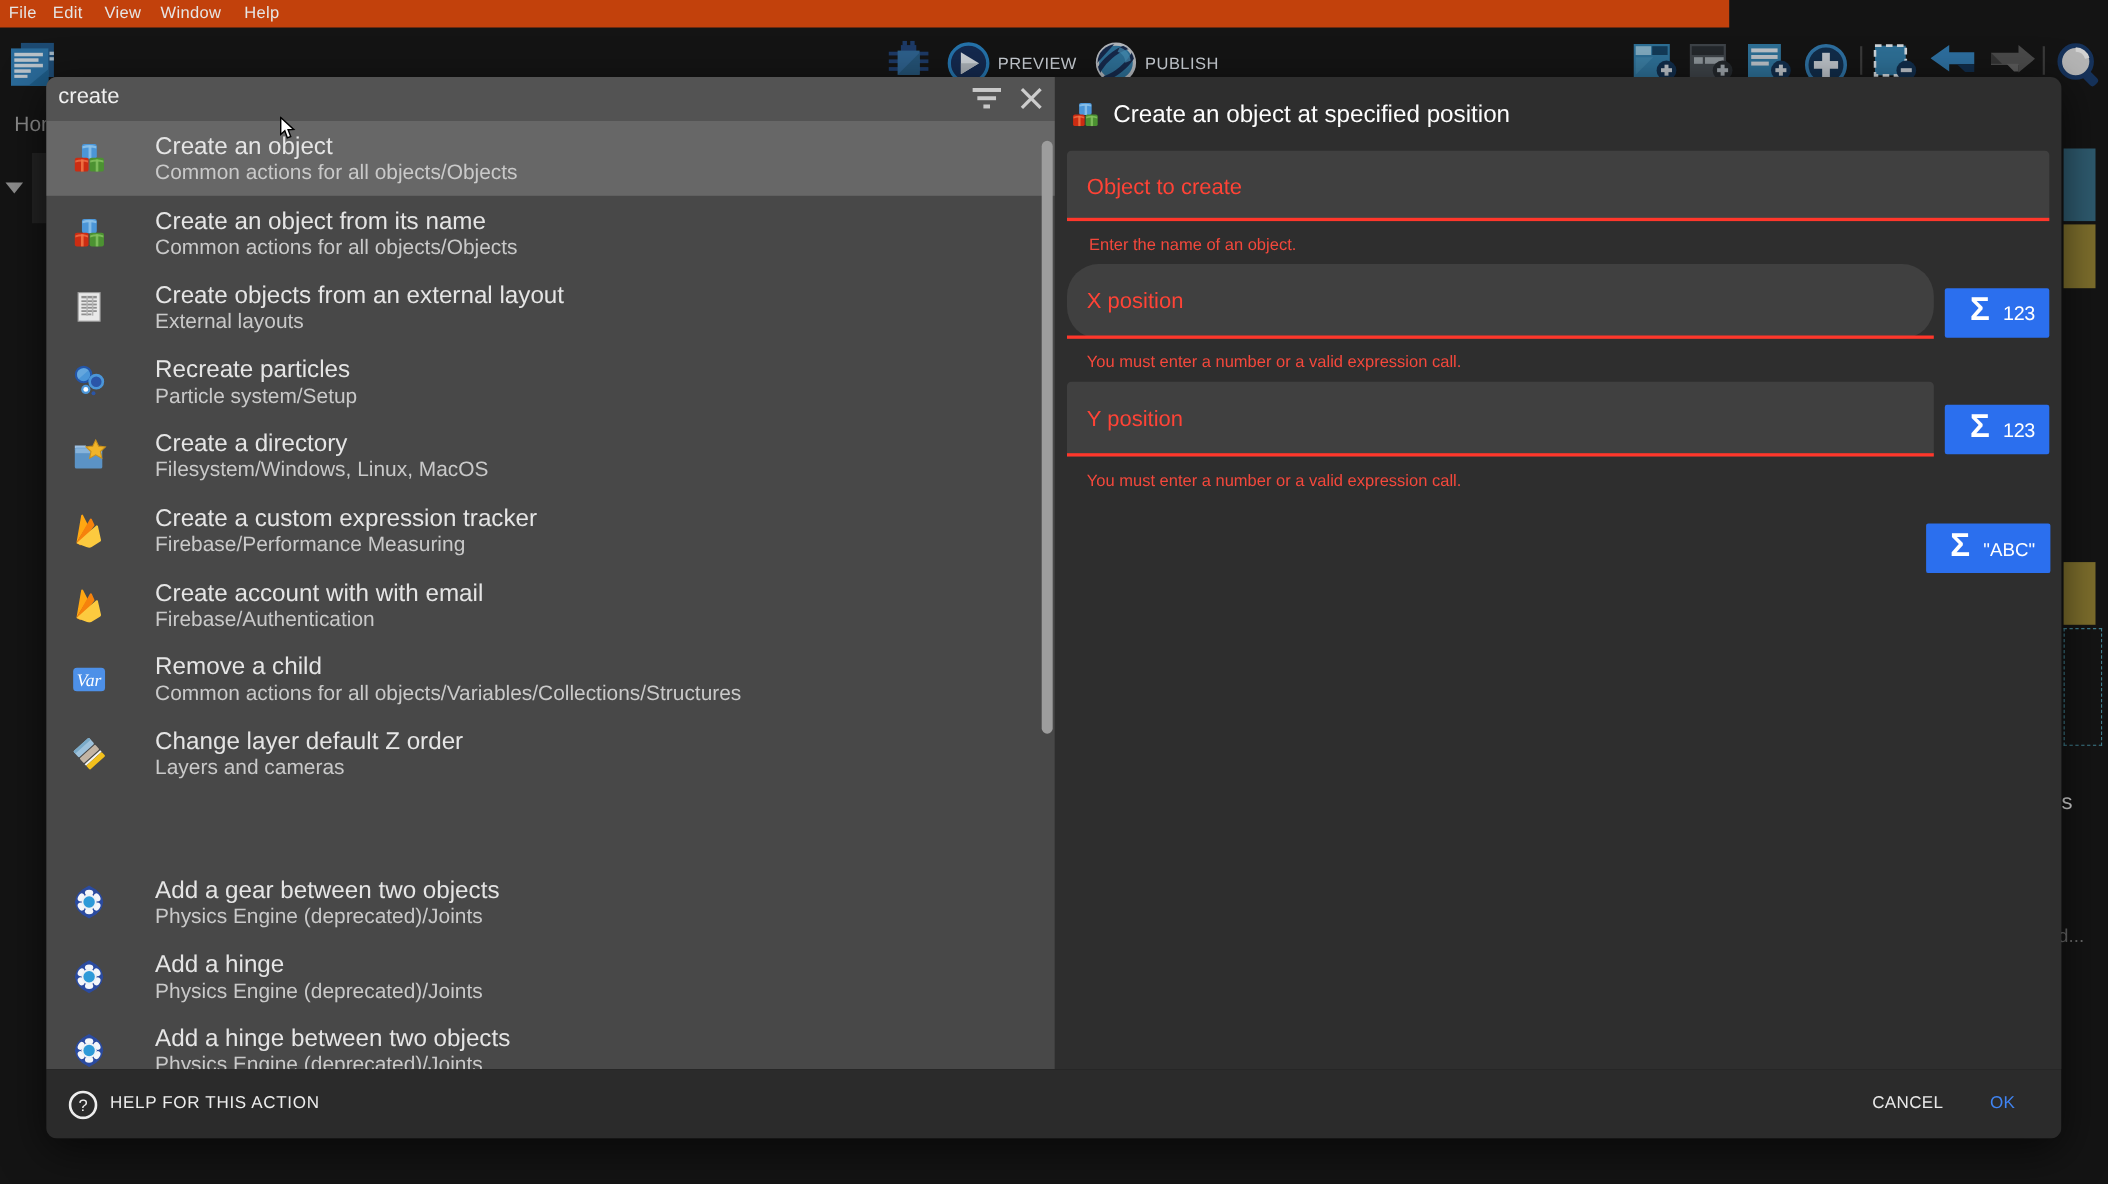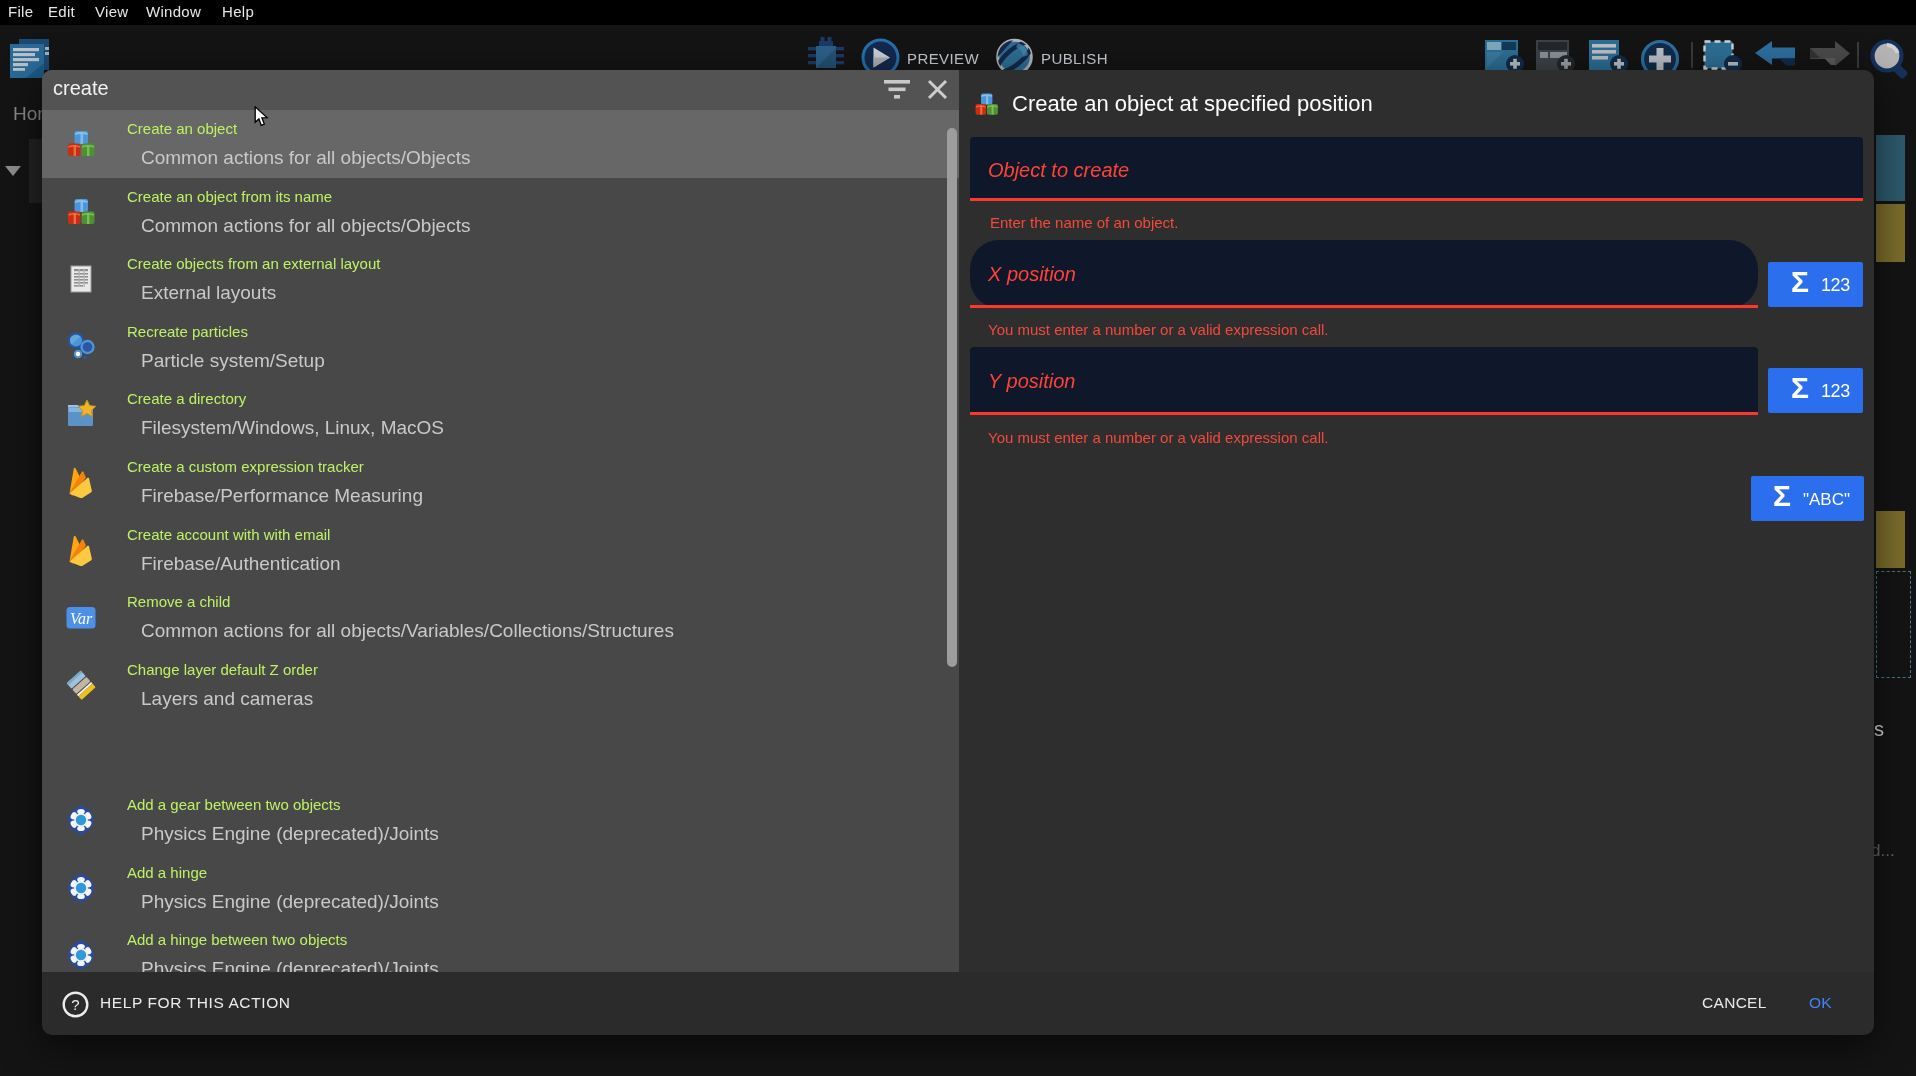--- a/index.html
+++ b/index.html
@@ -1,34 +1,34 @@
 <!DOCTYPE html>
 <html><head>
 <meta charset="utf-8">
 <style>
   html,body{margin:0;padding:0;background:#141414;}
   body{width:1916px;height:1076px;position:relative;overflow:hidden;
        font-family:"Liberation Sans", sans-serif;-webkit-font-smoothing:antialiased;}
   .abs{position:absolute;}
-  .menubar{left:0;top:0;width:1916px;height:25px;background:#000000;color:#e6e6e6;font-size:15px;letter-spacing:0.3px;}
+  .menubar{left:0;top:0;width:1572px;height:25px;background:#c2410c;color:#e6e6e6;font-size:15px;letter-spacing:0.3px;}
   .menubar span{position:absolute;top:3px;}
   .tbtext{color:#c9ced4;font-size:15px;letter-spacing:0.4px;top:50px;}
   .dialog{left:42px;top:70px;width:1832px;height:965px;border-radius:10px;overflow:hidden;
           box-shadow:0 10px 40px rgba(0,0,0,0.6);}
   .leftpane{left:0;top:0;width:917px;height:902px;background:#484848;}
   .lheader{left:0;top:0;width:917px;height:40px;background:#535353;}
   .lheader .q{position:absolute;left:11px;top:7px;color:#f1f1f1;font-size:20px;}
   .list{left:0;top:40px;width:917px;height:862px;overflow:hidden;}
   .row{position:absolute;left:0;width:917px;height:68px;}
-  .row .t{position:absolute;left:85px;top:10px;color:#bef264;font-size:15px;}
+  .row .t{position:absolute;left:99px;top:10px;color:#e5e5e5;font-size:22px;}
   .row .s{position:absolute;left:99px;top:37px;color:#c9c9c9;font-size:19px;}
   .ric{position:absolute;left:23px;top:18px;}
   .rightpane{left:917px;top:0;width:1088px;height:902px;background:#2e2e2e;}
   .rtitle{position:absolute;left:53px;top:21px;color:#fdfdfd;font-size:22px;}
-  .fieldbox{position:absolute;background:#0f172a;border-radius:4px 4px 0 0;font-style:italic;}
+  .fieldbox{position:absolute;background:#404040;border-radius:4px 4px 0 0;}
   .flabel{position:absolute;left:18px;font-size:20px;}
   .red{color:#ff4336;}
   .redline{position:absolute;left:0;bottom:0;width:100%;height:3px;background:#ff372b;}
   .helper{position:absolute;color:#f4483c;font-size:15px;}
   .bluebtn{position:absolute;background:#2b6fee;border-radius:2px;color:#fff;}
   .bluebtn .sig{position:absolute;font-size:30px;font-weight:bold;top:3px;}
   .footer{left:0;top:902px;width:1832px;height:63px;background:#2b2b2b;}
   .footer .help{position:absolute;left:58px;top:22px;color:#ededed;font-size:15.5px;letter-spacing:0.6px;}
   .footer .cancel{position:absolute;left:1660px;top:22px;color:#e9e9e9;font-size:15.5px;letter-spacing:0.3px;}
   .footer .ok{position:absolute;left:1767px;top:22px;color:#4084f2;font-size:15.5px;letter-spacing:0.3px;}

